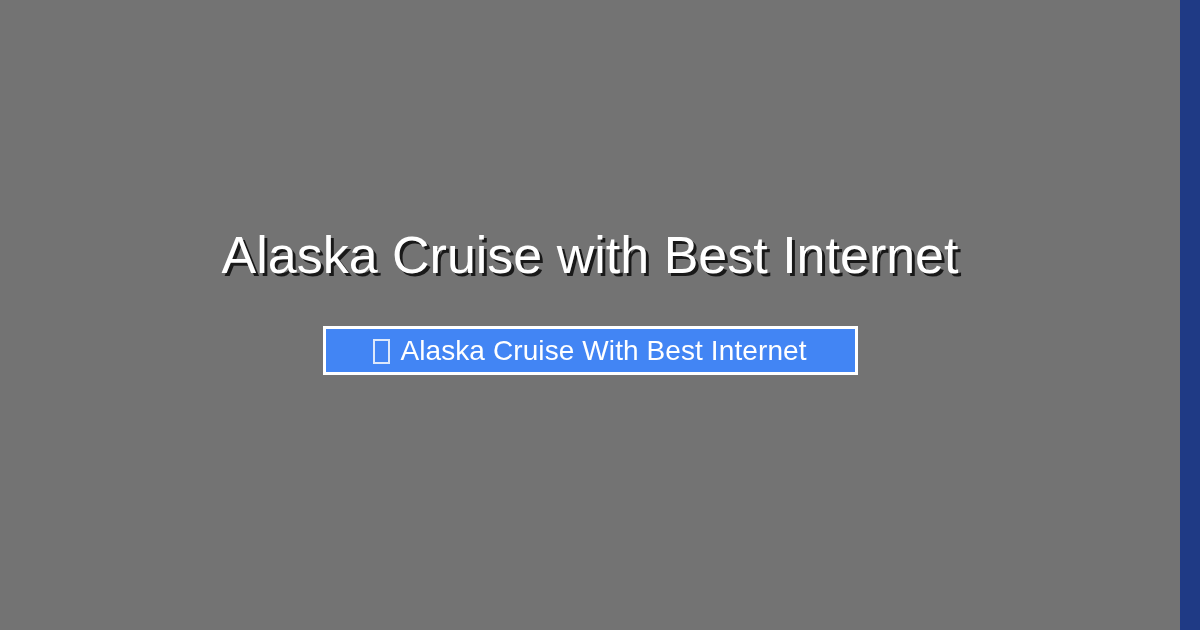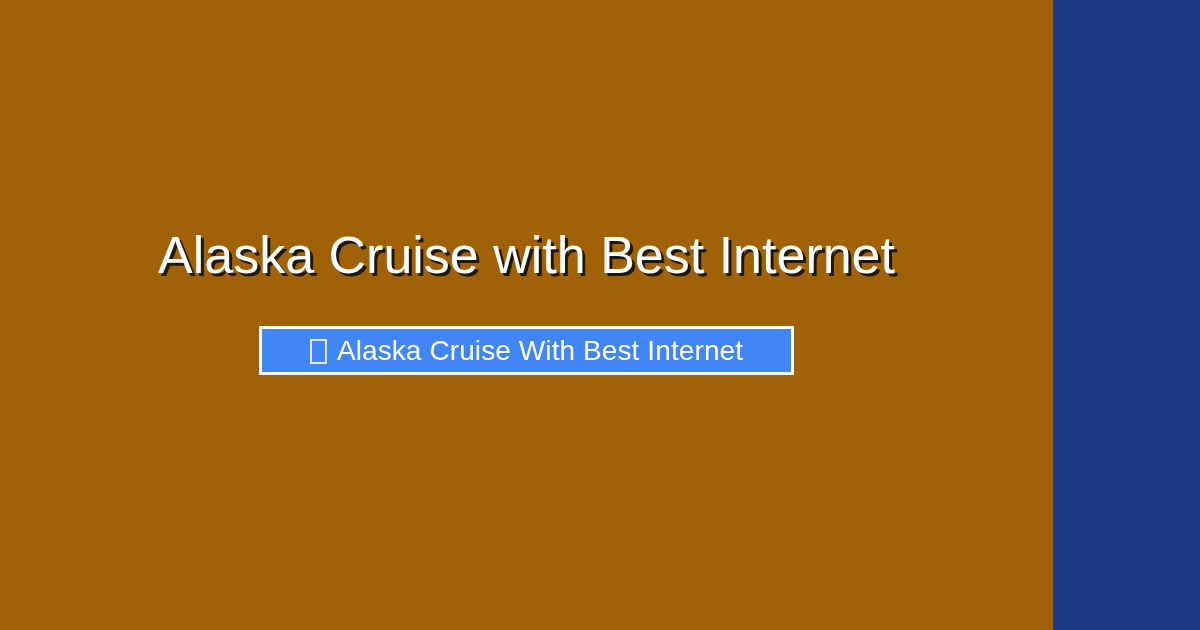--- a/index.html
+++ b/index.html
@@ -12,23 +12,23 @@
     width: 1200px;
     height: 630px;
     overflow: hidden;
     font-family: "Liberation Sans", sans-serif;
     background: #1f3a85;
   }
 
   #card {
     position: relative;
     box-sizing: border-box;
-    width: 1053px;
+    width: 1180px;
     height: 630px;
-    background: #a16207;
+    background: #737373;
     display: flex;
     flex-direction: column;
     align-items: center;
     justify-content: flex-start;
   }
 
   
   #title-block {
     position: absolute;
     left: 0;

